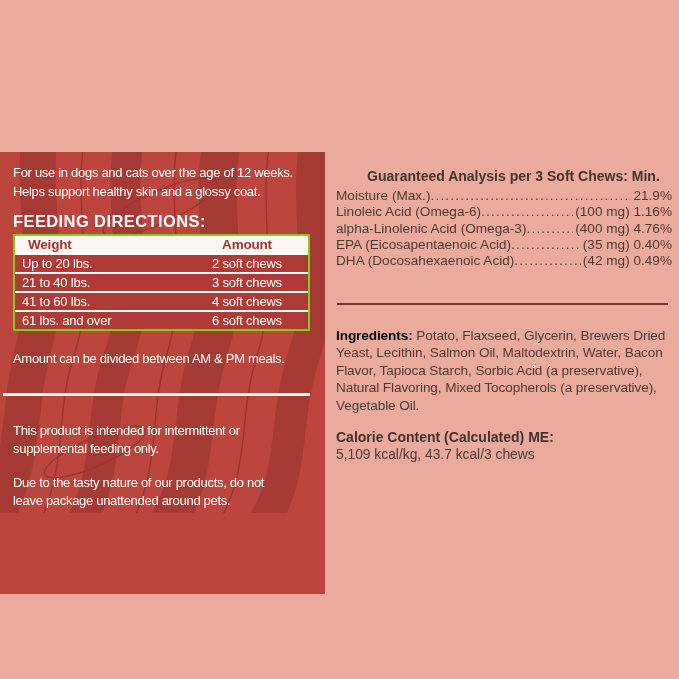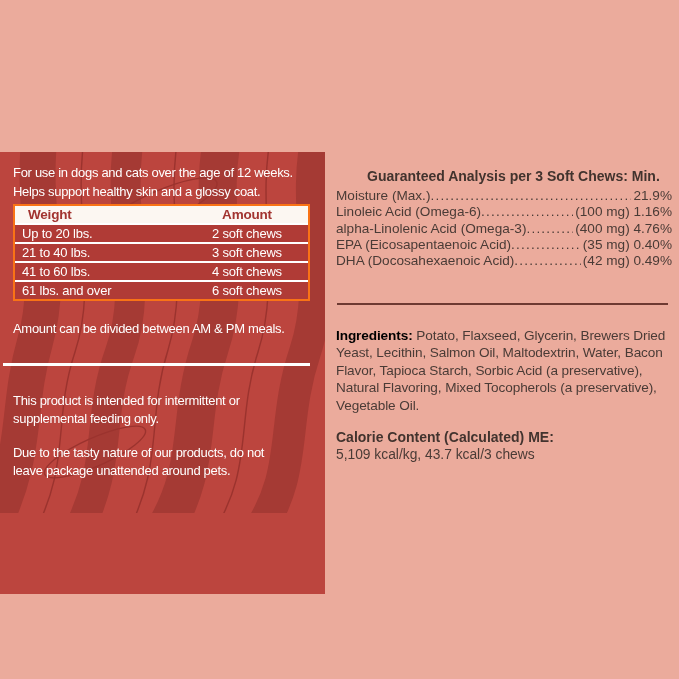--- a/index.html
+++ b/index.html
@@ -15,21 +15,21 @@
     background:#bc453e;color:#ffffff;overflow:hidden;
   }
   .red-panel svg.pattern{position:absolute;left:0;top:0;width:325px;height:361px;}
   .panel-inner{position:relative;padding:12px 13px 0;box-sizing:border-box;height:100%;}
   .pline{font-size:13px;line-height:18.5px;letter-spacing:-0.3px;white-space:nowrap;}
   .feeding-heading{
     margin-top:11px;font-size:16.5px;font-weight:bold;letter-spacing:0.4px;
     line-height:19px;white-space:nowrap;
   }
   .feed-table{
-    margin-top:3px;width:297px;background:#ffffff;border:2px solid #f97316;
+    margin-top:3px;width:297px;background:#ffffff;border:2px solid #84cc16;
     box-sizing:border-box;
   }
   .t-head{
     display:flex;align-items:center;height:17px;background:#fcf7f2;
     color:#a23430;font-weight:bold;font-size:13.5px;letter-spacing:-0.2px;
   }
   .t-row{
     display:flex;align-items:center;height:17px;background:#b03b36;
     color:#ffffff;font-size:13px;letter-spacing:-0.2px;margin-top:2px;
   }
@@ -90,20 +90,21 @@
       <ellipse cx="95" cy="300" rx="55" ry="14" transform="rotate(-24 95 300)"></ellipse>
     </g>
   </svg>
 
   <div class="panel-inner">
     <div class="intro">
       <div class="pline">For use in dogs and cats over the age of 12 weeks.</div>
       <div class="pline">Helps support healthy skin and a glossy coat.</div>
     </div>
 
+    <div class="feeding-heading">FEEDING DIRECTIONS:</div>
 
     <div class="feed-table">
       <div class="t-head">
         <div class="c1">Weight</div>
         <div class="c2">Amount</div>
       </div>
       <div class="t-row">
         <div class="c1">Up to 20 lbs.</div>
         <div class="c2">2 soft chews</div>
       </div>

